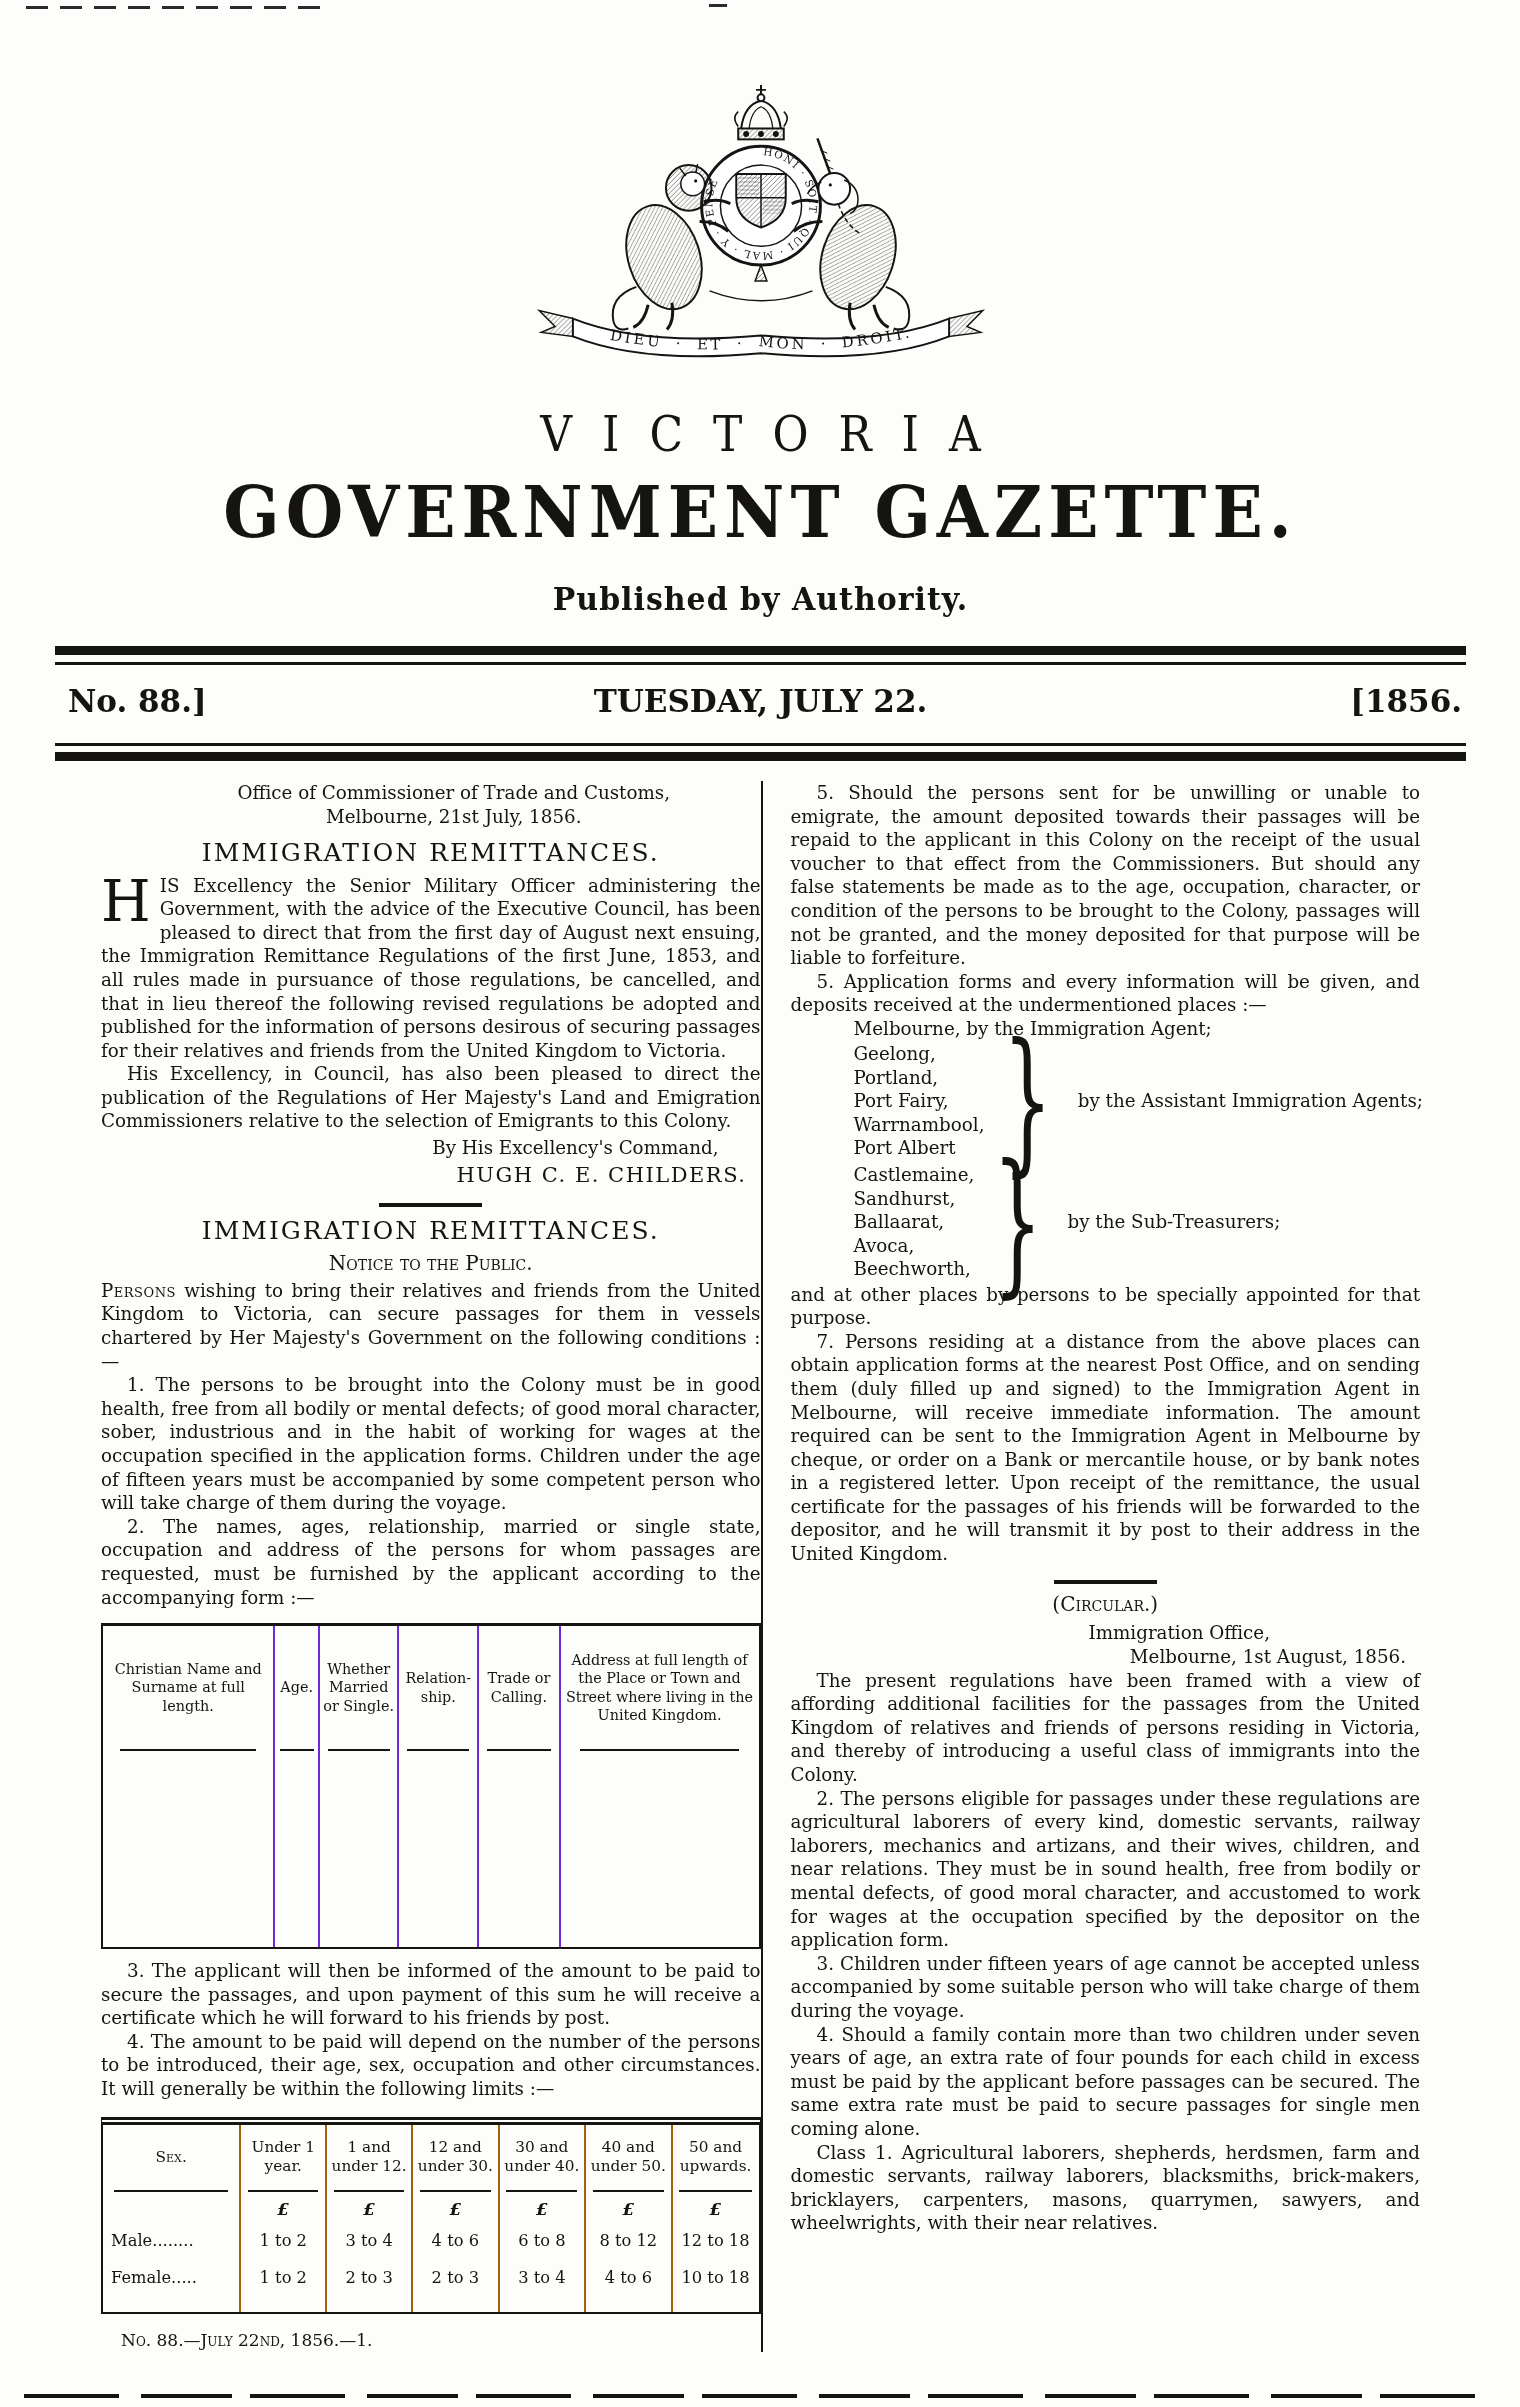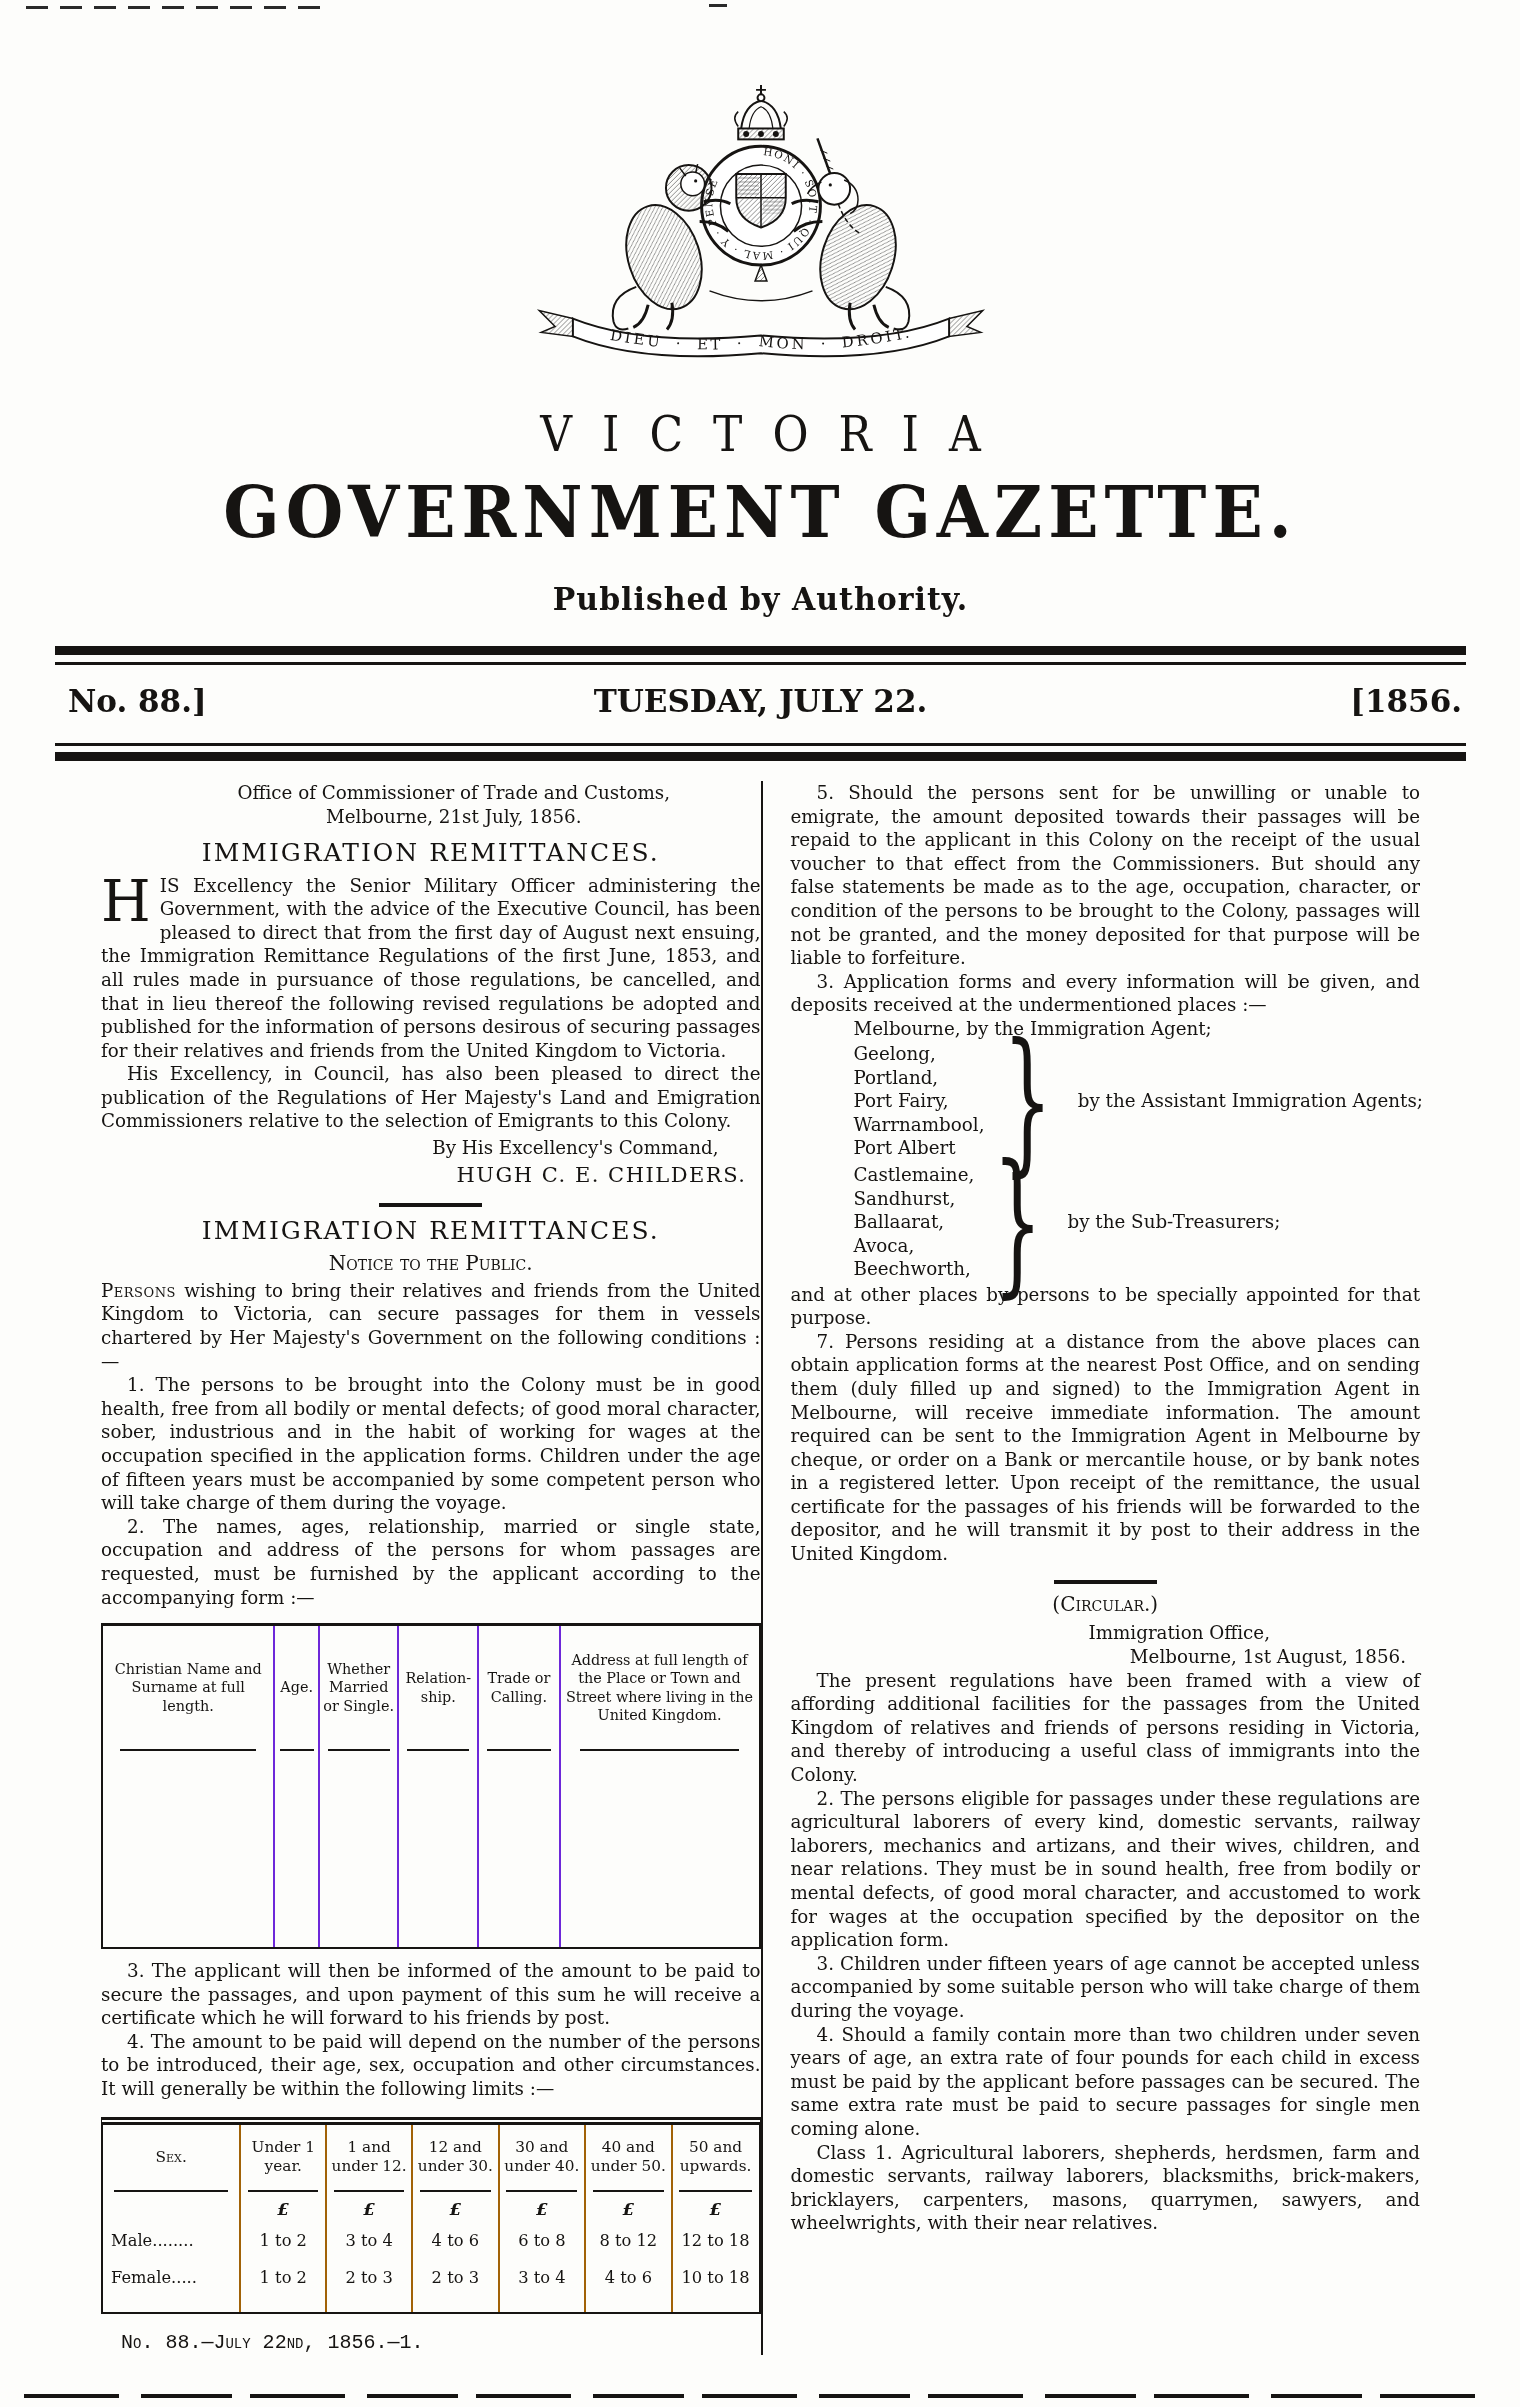--- a/index.html
+++ b/index.html
@@ -69,21 +69,21 @@
   .rt-col { border-left:2px solid #a16207; text-align:center; font-size:16.3px; }
   .rt-col:first-child { border-left:none; }
   .rt-h { height:61px; display:flex; align-items:center; justify-content:center;
     text-align:center; font-size:15.3px; line-height:1.25; padding:4px 2px 0; box-sizing:border-box; }
   .rt-rule { border-top:2.5px solid #161412; width:84%; margin:4px auto 0; }
   .rt-pound { height:30px; line-height:34px; font-size:17px; font-style:italic; font-weight:700; }
   .rt-v { height:37px; line-height:37px; white-space:nowrap; }
   .rt-label { text-align:left; padding-left:8px; }
   .rt-pad { height:16px; }
 
-  .issue-footer { margin:16px 0 0 20px; font-size:20px; text-align:left;font-family:Liberation Mono, monospace; }
+  .issue-footer { margin:16px 0 0 20px; font-size:17px; text-align:left; }
   .mel-line { padding-left:63px; text-align:left; }
   .brace-row { display:flex; align-items:center; padding-left:63px; }
   .brace-places div { text-align:left; line-height:1.29; }
   .brace { font-size:156px; line-height:117px; height:121px; display:flex; align-items:center;
     transform:scaleX(.5); margin:0 -4px 0 -6px; font-weight:400; }
   .brace-label { padding-left:4px; white-space:nowrap; text-align:left; }
 
   .r-office1 { text-align:right; padding-right:150px; }
   .r-office2 { text-align:right; padding-right:14px; }
   .circ-head { text-align:center; font-size:20px; margin:8px 0 4px; }
@@ -308,21 +308,21 @@
           <div class="rt-v">10 to 18</div>
           <div class="rt-pad"></div>
         </div>
       </div>
 
       <div class="issue-footer sc">No. 88.—July 22nd, 1856.—1.</div>
     </div>
 
     <div class="col col-right">
       <p class="ind">5. Should the persons sent for be unwilling or unable to emigrate, the amount deposited towards their passages will be repaid to the applicant in this Colony on the receipt of the usual voucher to that effect from the Commissioners. But should any false statements be made as to the age, occupation, character, or condition of the persons to be brought to the Colony, passages will not be granted, and the money deposited for that purpose will be liable to forfeiture.</p>
-      <p class="ind">3. Application forms and every information will be given, and deposits received at the undermentioned places :—</p>
+      <p class="ind">5. Application forms and every information will be given, and deposits received at the undermentioned places :—</p>
       <div class="mel-line">Melbourne, by the Immigration Agent;</div>
 
       <div class="brace-row">
         <div class="brace-places">
           <div>Geelong,</div>
           <div>Portland,</div>
           <div>Port Fairy,</div>
           <div>Warrnambool,</div>
           <div>Port Albert</div>
         </div>

